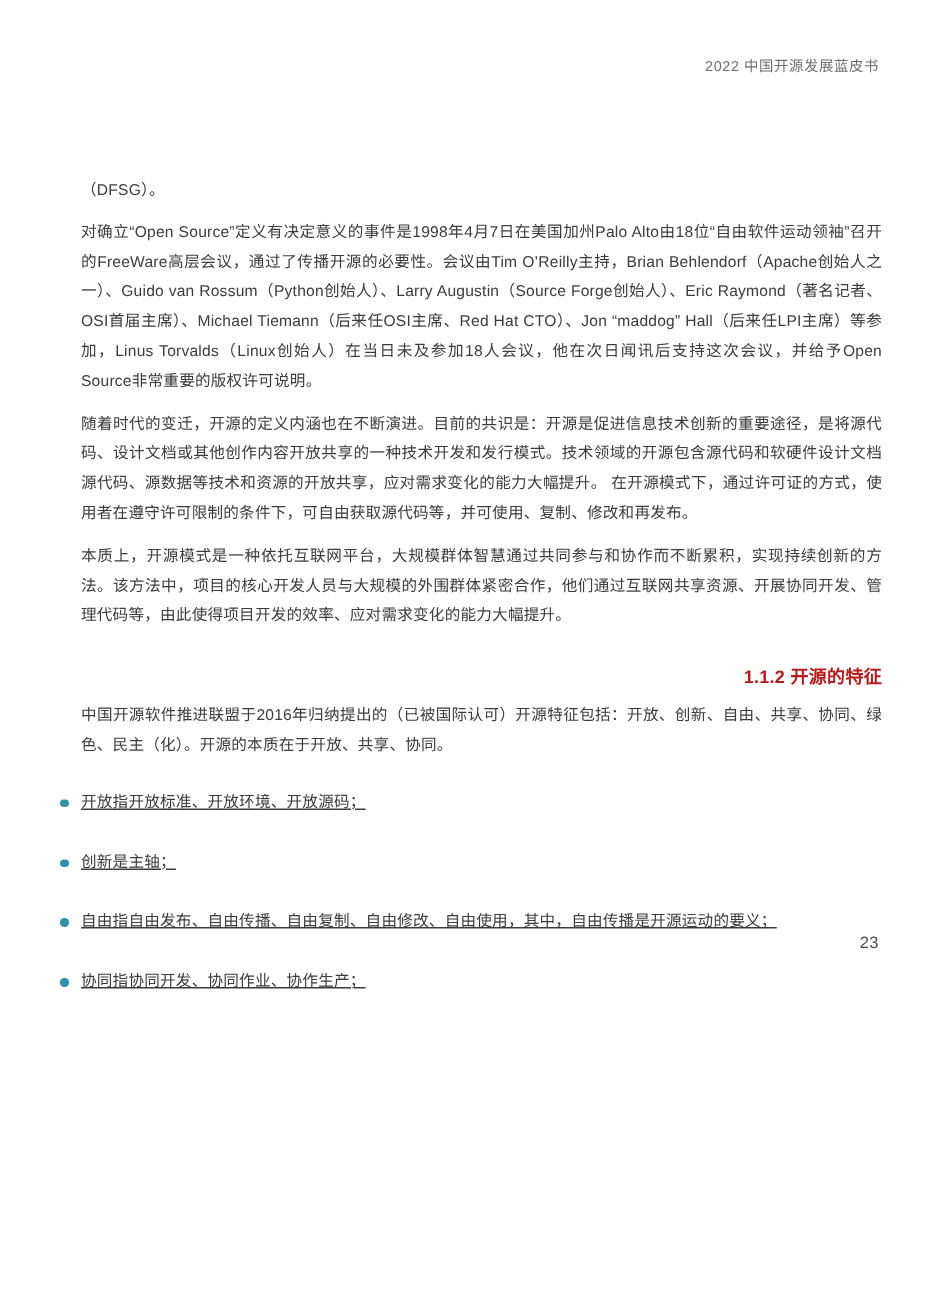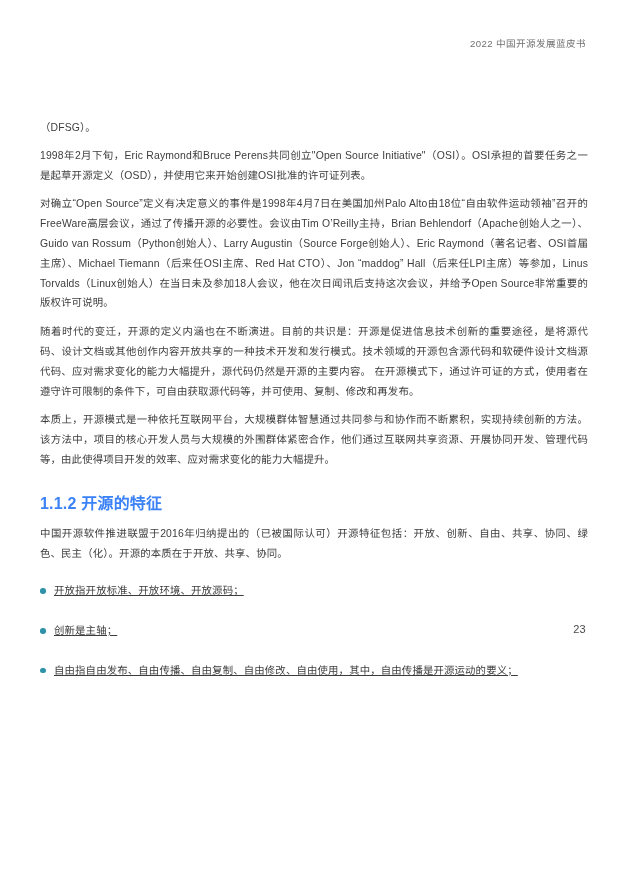--- a/index.html
+++ b/index.html
@@ -34,38 +34,39 @@
     white-space: nowrap;
   }
   
   .content {
     position: absolute;
     top: 118px;
     left: 40px;
     width: 548px;
   }
   p.para {
-    margin: 0 0 9px 0;
+    margin: 0 0 9px 14px;
     font-size: 10.4px;
     line-height: 19.8px;
     text-align: justify;
     text-justify: inter-ideograph;
     color: #3c3c3c;
     letter-spacing: 0.15px;
   }
   p.para.tight {
     margin-bottom: 8px;
   }
   
   h2.section-heading {
     margin: 20px 0 10px 0;
-    font-size: 16px;
+    font-size: 12px;
     font-weight: bold;
-    color: #3b82f6;
+    color: #b91c1c;
     letter-spacing: 0.2px;
+    text-align: right;
   }
   
   ul.feature-list {
     list-style: none;
     margin: 18px 0 0 0;
     padding: 0;
   }
   ul.feature-list li {
     position: relative;
     padding-left: 14px;
@@ -103,44 +104,47 @@
 <body>
 
 <div class="page">
 
   <div class="running-header">2022 中国开源发展蓝皮书</div>
 
   <div class="content">
 
     <p class="para tight">（DFSG）。</p>
 
-    <p class="para">1998年2月下旬，Eric Raymond和Bruce Perens共同创立"Open Source Initiative"（OSI）。OSI承担的首要任务之一是起草开源定义（OSD），并使用它来开始创建OSI批准的许可证列表。</p>
 
     <p class="para">对确立“Open Source”定义有决定意义的事件是1998年4月7日在美国加州Palo Alto由18位“自由软件运动领袖”召开的FreeWare高层会议，通过了传播开源的必要性。会议由Tim O’Reilly主持，Brian Behlendorf（Apache创始人之一）、Guido van Rossum（Python创始人）、Larry Augustin（Source Forge创始人）、Eric Raymond（著名记者、OSI首届主席）、Michael Tiemann（后来任OSI主席、Red Hat CTO）、Jon “maddog” Hall（后来任LPI主席）等参加，Linus Torvalds（Linux创始人）在当日未及参加18人会议，他在次日闻讯后支持这次会议，并给予Open Source非常重要的版权许可说明。</p>
 
-    <p class="para">随着时代的变迁，开源的定义内涵也在不断演进。目前的共识是：开源是促进信息技术创新的重要途径，是将源代码、设计文档或其他创作内容开放共享的一种技术开发和发行模式。技术领域的开源包含源代码和软硬件设计文档源代码、应对需求变化的能力大幅提升，源代码仍然是开源的主要内容。 在开源模式下，通过许可证的方式，使用者在遵守许可限制的条件下，可自由获取源代码等，并可使用、复制、修改和再发布。</p>
+    <p class="para">随着时代的变迁，开源的定义内涵也在不断演进。目前的共识是：开源是促进信息技术创新的重要途径，是将源代码、设计文档或其他创作内容开放共享的一种技术开发和发行模式。技术领域的开源包含源代码和软硬件设计文档源代码、源数据等技术和资源的开放共享，应对需求变化的能力大幅提升。 在开源模式下，通过许可证的方式，使用者在遵守许可限制的条件下，可自由获取源代码等，并可使用、复制、修改和再发布。</p>
 
     <p class="para">本质上，开源模式是一种依托互联网平台，大规模群体智慧通过共同参与和协作而不断累积，实现持续创新的方法。该方法中，项目的核心开发人员与大规模的外围群体紧密合作，他们通过互联网共享资源、开展协同开发、管理代码等，由此使得项目开发的效率、应对需求变化的能力大幅提升。</p>
 
     <h2 class="section-heading">1.1.2 开源的特征</h2>
 
     <p class="para">中国开源软件推进联盟于2016年归纳提出的（已被国际认可）开源特征包括：开放、创新、自由、共享、协同、绿色、民主（化）。开源的本质在于开放、共享、协同。</p>
 
     <ul class="feature-list">
       <li>
         <span class="bullet-dot"></span>
         <span>开放指开放标准、开放环境、开放源码；</span>
       </li>
       <li>
         <span class="bullet-dot"></span>
         <span>创新是主轴；</span>
       </li>
       <li>
         <span class="bullet-dot"></span>
         <span>自由指自由发布、自由传播、自由复制、自由修改、自由使用，其中，自由传播是开源运动的要义；</span>
       </li>
+      <li>
+        <span class="bullet-dot"></span>
+        <span>协同指协同开发、协同作业、协作生产；</span>
+      </li>
     </ul>
 
   </div>
 
   <div class="page-number">23</div>
 
 </div>
 
 </body></html>

